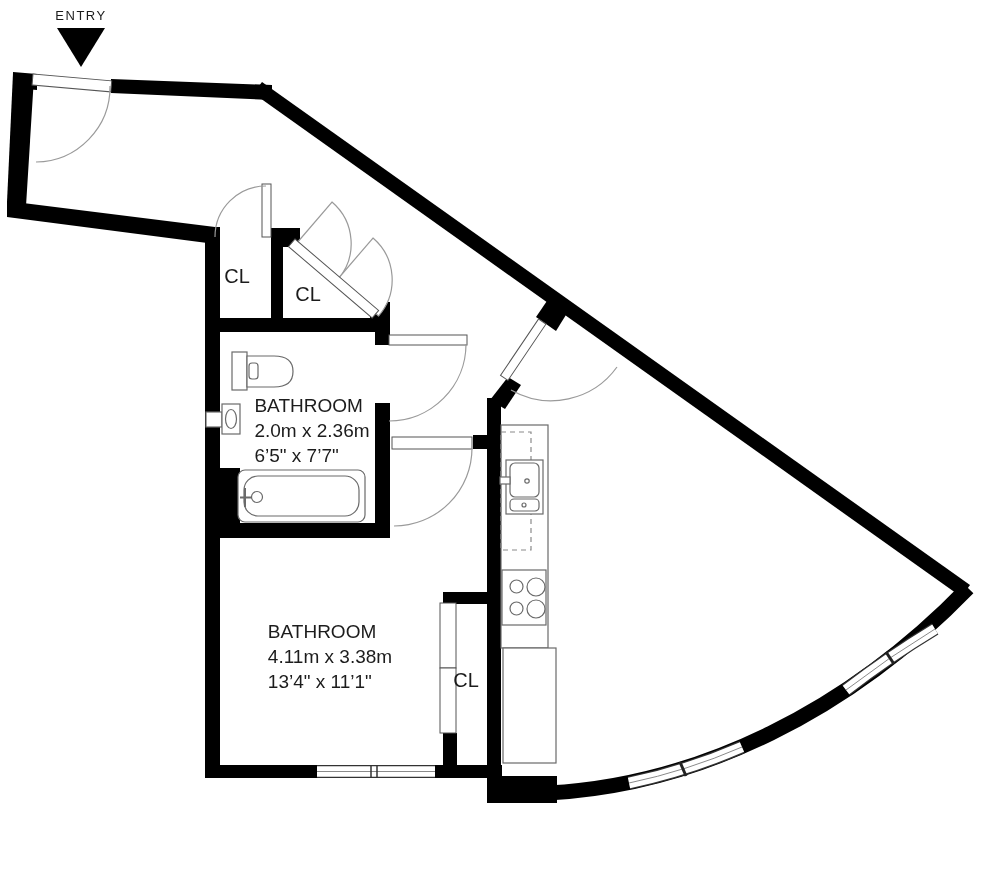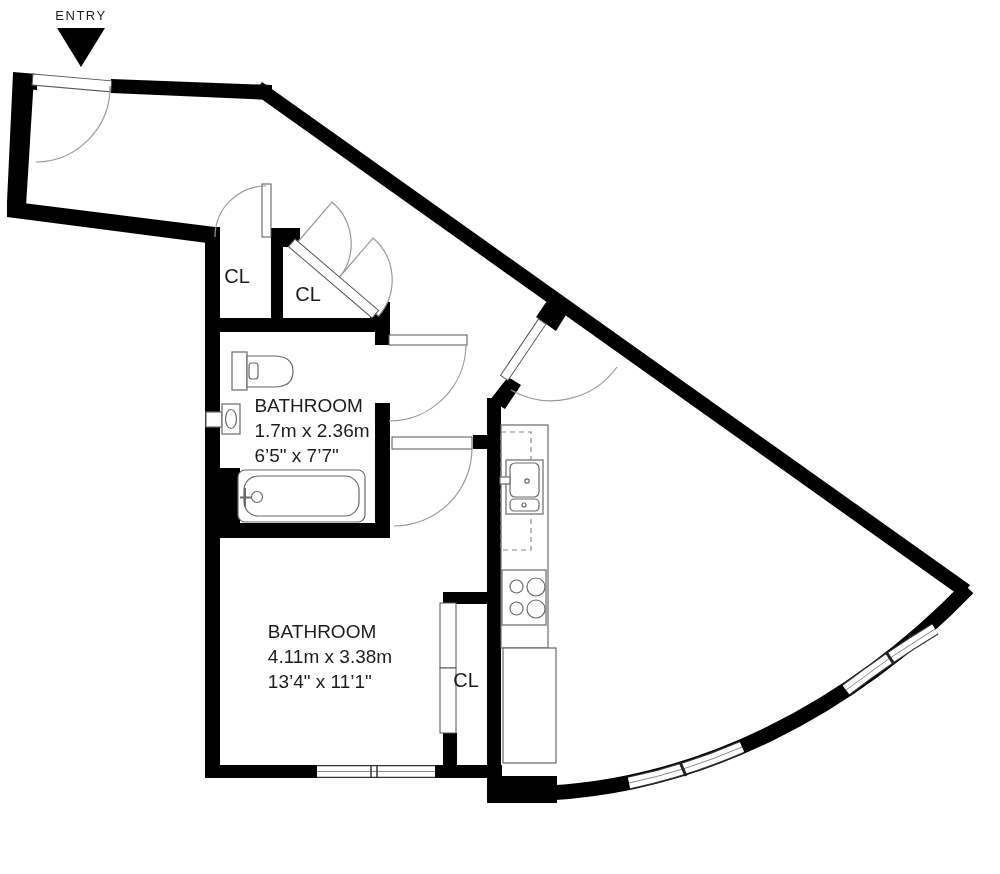--- a/index.html
+++ b/index.html
@@ -150,21 +150,21 @@
     <rect x="503" y="648" width="53" height="115"></rect>
   </g>
 
   <polygon points="57,28 105,28 81,67" fill="#000"></polygon>
 </svg>
 
   <div class="label entry-label" style="left:81px; top:8px;">ENTRY</div>
 
   <div class="label room-label" style="left:312px; top:393px;">
     <div>BATHROOM</div>
-    <div>1.7m x 2.36m</div>
+    <div>2.0m x 2.36m</div>
     <div>6’5" x 7’7"</div>
   </div>
 
   <div class="label room-label" style="left:330px; top:619px;">
     <div>BATHROOM</div>
     <div>4.11m x 3.38m</div>
     <div>13’4" x 11’1"</div>
   </div>
 
 

